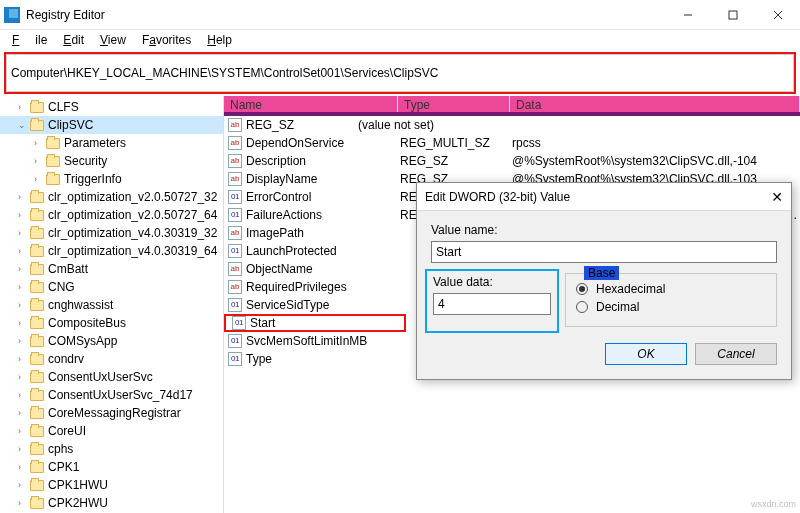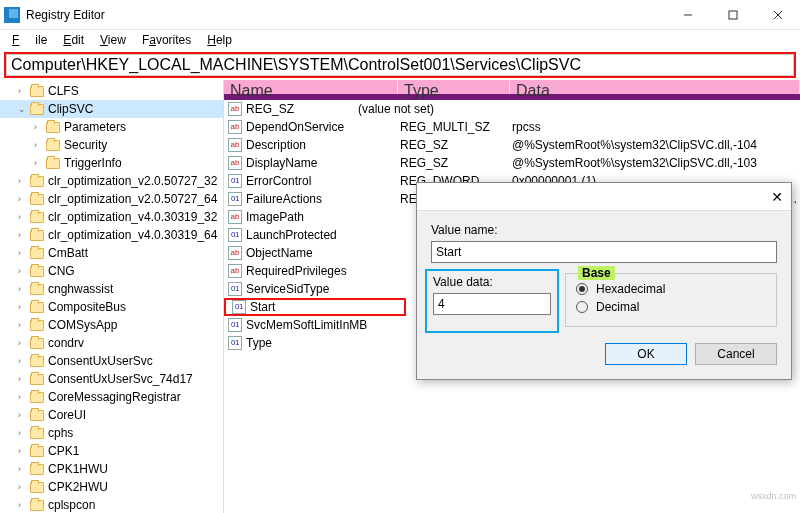--- a/index.html
+++ b/index.html
@@ -18,39 +18,39 @@
   .win-btn { width: 45px; height: 30px; display: flex; align-items: center;
     justify-content: center; color: #555; font-size: 11px; }
   .win-btn svg { stroke: #333; }
 
   .menubar { height: 20px; background: #fff; display: flex; align-items: center;
     padding-left: 4px; font-size: 12px; }
   .menubar span { padding: 2px 8px; }
   .menubar span u { text-decoration: underline; }
 
   .addr-outer { border: 2px solid #e11; margin: 2px 4px; }
-  .addressbar { height: 22px; display: flex; align-items: center; padding: 0 4px;
-    border: 1px solid #ccc; background: #fff; font-size: 16px; }
+  .addressbar { height: 38px; display: flex; align-items: center; padding: 0 4px;
+    border: 1px solid #ccc; background: #fff; font-size: 12px; }
 
   .content { display: flex; height: calc(100% - 30px - 20px - 28px); }
   .tree-pane { width: 224px; overflow: hidden; border-right: 1px solid #ddd;
     padding-top: 2px; }
   .tree-row { display: flex; align-items: center; height: 18px; padding-left: 8px;
     white-space: nowrap; font-size: 12px; }
   .tree-row .twisty { width: 10px; color: #666; font-size: 9px; margin-right: 2px; }
   .tree-row .folder { width: 14px; height: 11px; background: #ffe9a8; border: 1px solid #e0b050;
     border-radius: 1px; margin-right: 4px; position: relative; }
   .tree-row .folder::before { content:""; position:absolute; top:-3px; left:0; width:6px; height:3px;
     background:#ffe9a8; border:1px solid #e0b050; border-bottom:none; border-radius:1px 1px 0 0; }
   .tree-row.sel { background: #cce8ff; }
   .ind1 { padding-left: 18px; } .ind2 { padding-left: 34px; }
 
   .list-pane { flex: 1; overflow: hidden; position: relative; }
-  .list-head { display: flex; height: 20px; background: #f9a8d4; border-bottom: 6px solid #701a75;
-    color: #333; font-size: 16px; }
+  .list-head { display: flex; height: 20px; background: #ec4899; border-bottom: 4px solid #701a75;
+    color: #333; font-size: 12px; }
   .list-head div { padding: 2px 6px; border-right: 1px solid #e8e8e8; }
   .col-name { width: 174px; } .col-type { width: 112px; } .col-data { flex: 1; }
   .list-body { }
   .list-row { display: flex; height: 18px; align-items: center; font-size: 12px; }
   .list-row .ic { width: 14px; height: 14px; margin: 0 4px; border: 1px solid #8aa; background: #fff;
     position: relative; font-size: 8px; line-height: 12px; text-align: center; color: #b22; }
   .ic.ab::after { content:"ab"; color:#b22; }
   .ic.bin::after { content:"01"; color:#22a; letter-spacing:-0.5px; }
   .list-row .nm { width: 154px; padding-left: 0; white-space: nowrap; overflow: hidden; text-overflow: ellipsis; }
   .list-row .tp { width: 112px; }
@@ -64,31 +64,31 @@
     padding: 0 8px; border-bottom: 1px solid #ddd; font-size: 12px; }
   .dlg-title .x { margin-left: auto; font-size: 14px; font-family: Arial; }
   .dlg-body { padding: 12px 14px 14px 14px; font-size: 12px; }
   .dlg-body label { display: block; margin-bottom: 4px; }
   .dlg-in { width: 100%; height: 22px; border: 1px solid #7a7a7a; background: #fff;
     padding: 2px 4px; font-size: 12px; }
   .dlg-row2 { display: flex; margin-top: 10px; gap: 12px; }
   .vd-wrap { border: 2px solid #0ea5e9; padding: 4px 6px 16px 6px; margin: -4px -6px -6px -6px; }
   .vd-box { width: 122px; }
   .base-box { flex: 1; border: 1px solid #c8c8c8; padding: 6px 10px 10px 10px; position: relative; }
-  .base-box .legend { position: absolute; top: -8px; left: 12px; background: #bef264; padding: 0 4px; font-weight: bold; }
+  .base-box .legend { position: absolute; top: -8px; left: 18px; background: #1d4ed8; padding: 0 4px; }
   .radio-row { display: flex; align-items: center; height: 18px; gap: 8px; }
   .radio { width: 12px; height: 12px; border: 1px solid #555; border-radius: 50%; display: inline-flex;
     align-items: center; justify-content: center; }
   .radio.checked::after { content:""; width:6px; height:6px; background:#333; border-radius:50%; }
-  .dlg-btns { display: flex; justify-content: flex-end; gap: 8px; margin-top: 16px; }
+  .dlg-btns { display: flex; justify-content: flex-end; gap: 8px; margin-top: 16px; font-style: italic; }
   .btn { width: 82px; height: 22px; border: 1px solid #adadad; background: #e1e1e1;
     display: flex; align-items: center; justify-content: center; }
   .btn.primary { border: 1px solid #0078d7; background: #e5f1fb; }
 
-  .watermark { position: absolute; right: 4px; bottom: 12px; font-size: 9px; color: #bfbfbf; }
+  .watermark { position: absolute; right: 4px; bottom: 4px; font-size: 9px; color: #bfbfbf; }
 </style>
 </head>
 <body>
 
 <div class="titlebar">
   <span class="app-icon"></span>
   <span class="title">Registry Editor</span>
   <div class="win-controls">
     <div class="win-btn">
       <svg width="10" height="10">
@@ -335,20 +335,21 @@
           <span class="nm">Type</span>
           <span class="tp"></span>
           <span class="dt"></span>
         </div>
       </div>
   </div>
 </div>
 
 <div class="dialog">
   <div class="dlg-title">
+    <span>Edit DWORD (32-bit) Value</span>
     <span class="x">✕</span>
   </div>
   <div class="dlg-body">
     <label>Value name:</label>
     <input class="dlg-in" value="Start" style="">
     <div class="dlg-row2">
       <div class="vd-box">
         <div class="vd-wrap">
           <label>Value data:</label>
           <input class="dlg-in" value="4" style="">

